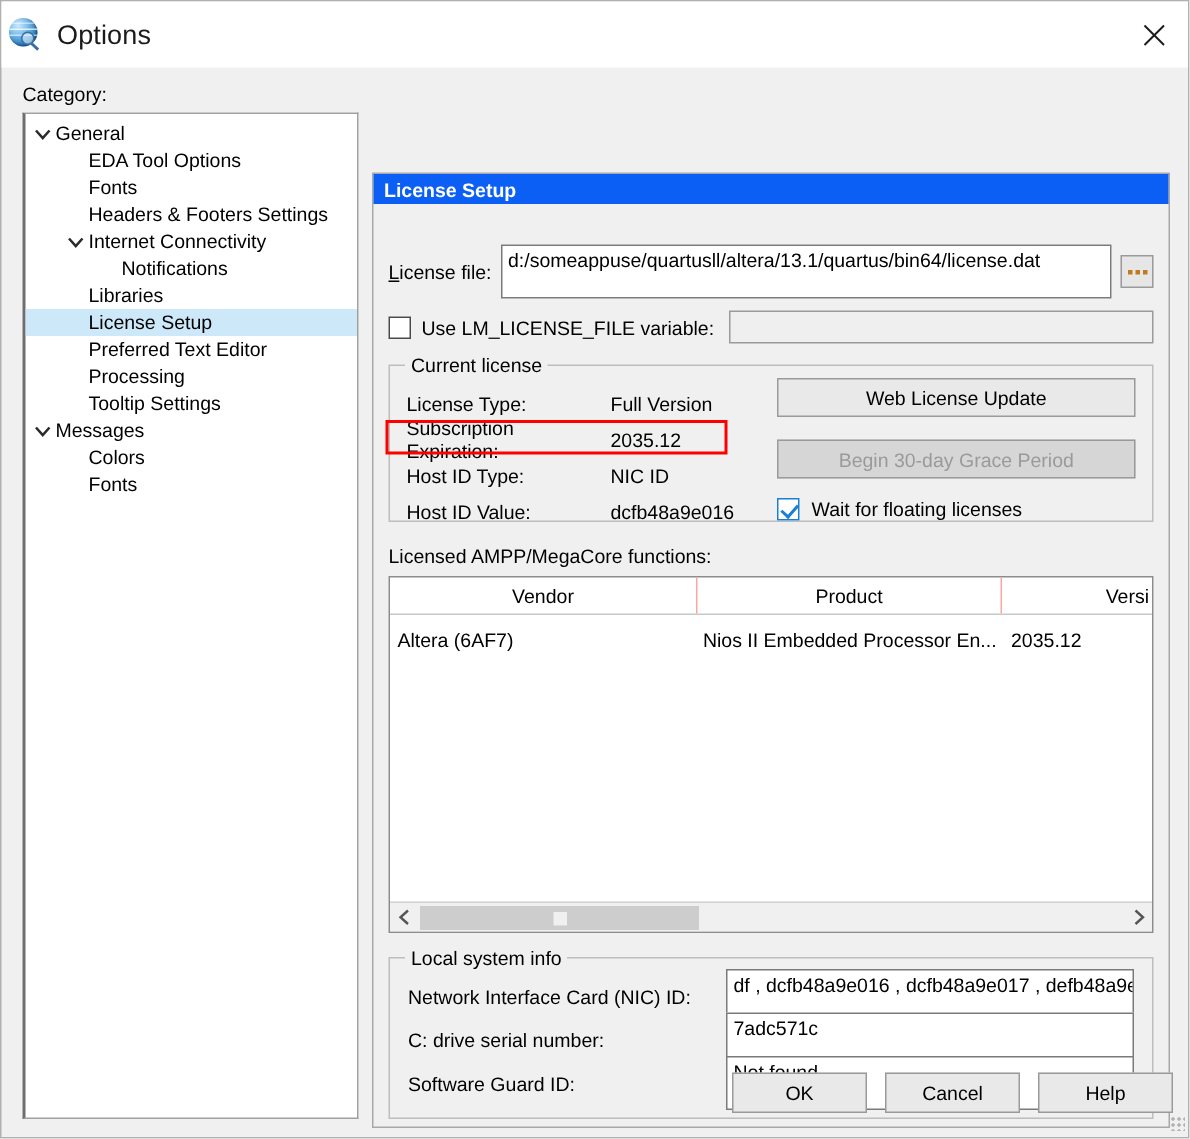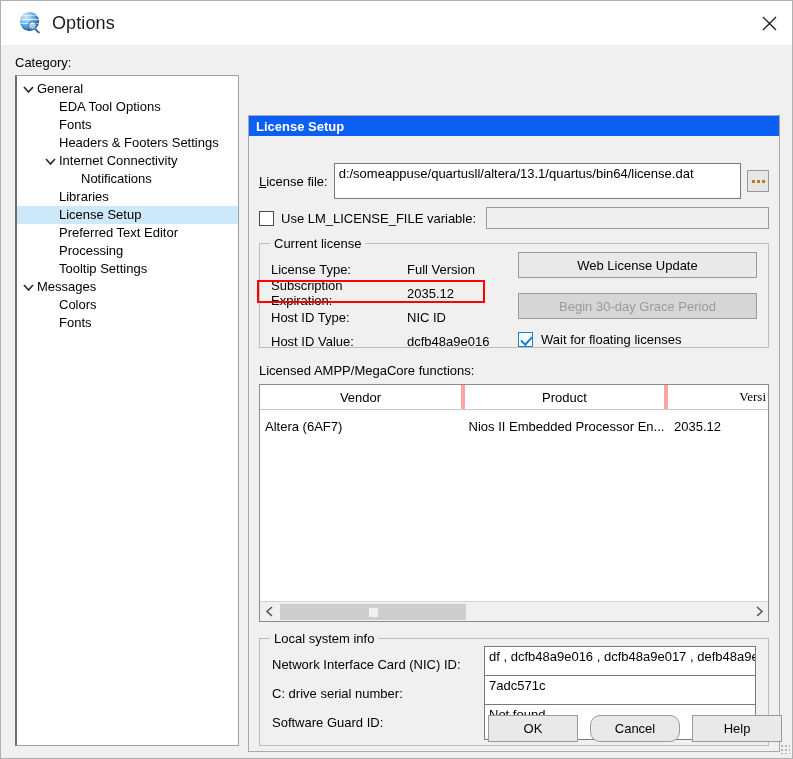--- a/index.html
+++ b/index.html
@@ -18,21 +18,21 @@
     background: #f0f0f0;
     border: 1px solid #b0b0b0;
     display: flex; flex-direction: column;
   }
 
   
   #titlebar {
     height: 44px; min-height: 44px;
     background: #ffffff;
     display: flex; align-items: center;
-    padding-left: 18px;
+    padding-left: 4px;
     position: relative;
   }
   #app-icon { width: 22px; height: 22px; position: relative; flex: 0 0 auto; }
   #app-icon .globe {
     position: absolute; left: 1px; top: 0px;
     width: 19px; height: 19px; border-radius: 50%;
     background:
       radial-gradient(circle at 32% 26%, #cfe8fb 0%, #7ec0ee 32%, #2b7dc4 68%, #15517f 100%);
     box-shadow: inset -1px -1px 2px rgba(0,0,0,.35);
     overflow: hidden;
@@ -182,24 +182,24 @@
   
   #licensed-label { margin-top: 15px; font-size: 13px; }
   #table-wrap {
     margin-top: 6px; height: 238px;
     border: 1px solid #8c8c8c; background: #ffffff;
     display: flex; flex-direction: column; overflow: hidden;
   }
   #table-head { height: 25px; display: flex; border-bottom: 1px solid #c8c8c8; }
   .th {
     display: flex; align-items: center; justify-content: center;
-    font-size: 13px; border-right: 4px solid #fca5a5; overflow: hidden;
+    font-size: 13px; border-right: 1px solid #fca5a5; overflow: hidden;
     white-space: nowrap; cursor: pointer;
   }
-  .th.last { border-right: none; justify-content: flex-end; padding-right: 2px; font-family: Liberation Serif, serif; }
+  .th.last { border-right: none; justify-content: flex-end; padding-right: 2px; }
   .col-vendor { width: 205px; }
   .col-product { width: 203px; }
   .col-version { flex: 1; }
   #table-body { flex: 1; }
   .tr { display: flex; height: 24px; align-items: flex-end; }
   .td { font-size: 13px; overflow: hidden; white-space: nowrap; }
   .td.vendor { width: 205px; padding-left: 5px; }
   .td.product { width: 203px; text-align: center; }
   .td.version { flex: 1; padding-left: 6px; }
   #hscroll {
@@ -229,21 +229,21 @@
 
   
   #footer { position: absolute; left: 0; bottom: 0; width: 793px; height: 52px; }
   .footer-btn {
     position: absolute; top: 9px; width: 90px; height: 27px;
     border: 1px solid #9a9a9a; background: #e9e9e9;
     display: flex; align-items: center; justify-content: center;
     font-size: 13px; cursor: pointer;
   }
   #ok-button { left: 487px; }
-  #cancel-button { left: 589px; border-radius: 10px; }
+  #cancel-button { left: 589px; }
   #help-button { left: 691px; }
   #resize-grip {
     position: absolute; right: 4px; bottom: 4px; width: 10px; height: 10px;
     background-image:
       radial-gradient(circle, #b4b4b4 1px, transparent 1.3px);
     background-size: 4px 4px;
   }
 </style>
 </head>
 <body>

